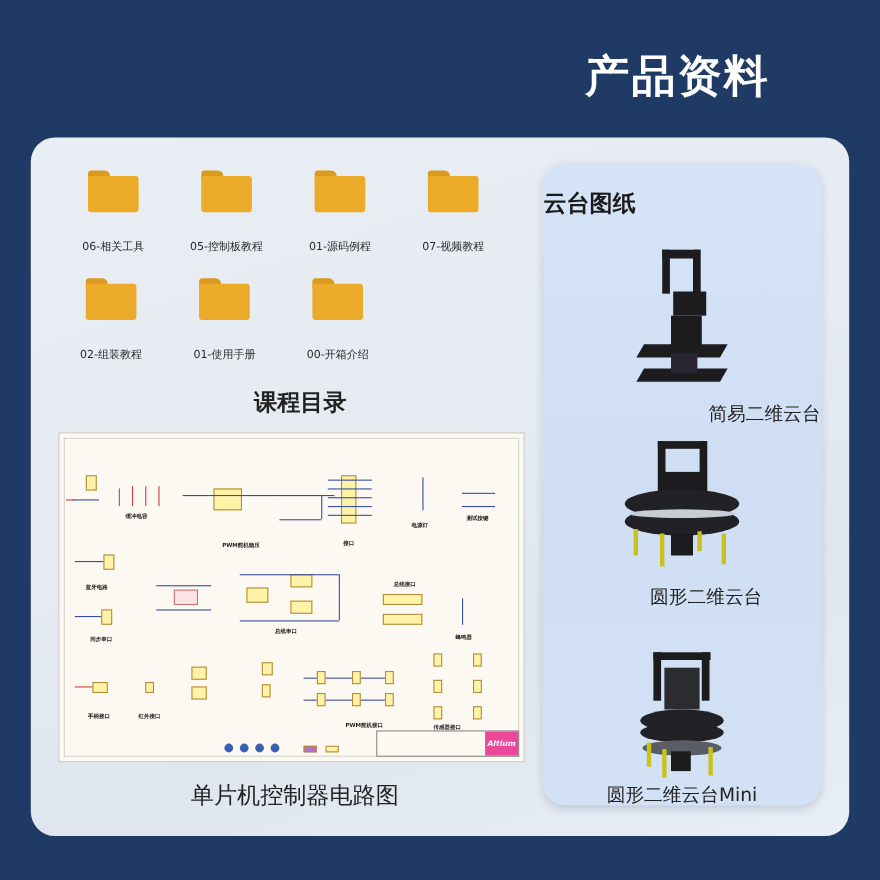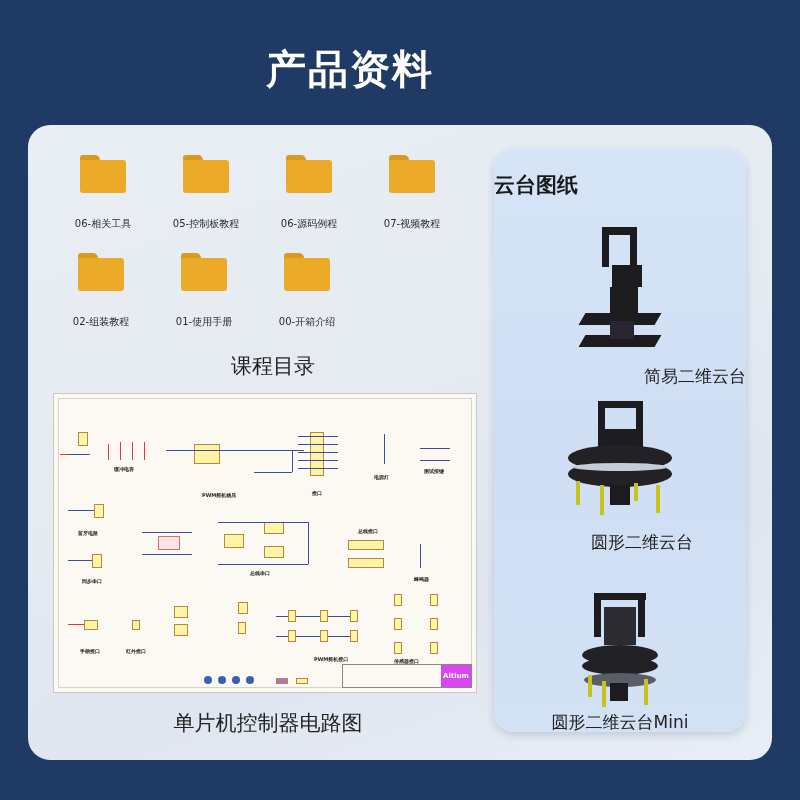--- a/index.html
+++ b/index.html
@@ -4,21 +4,21 @@
 <style>
   * { box-sizing: border-box; margin: 0; padding: 0; }
   html, body { width: 800px; height: 800px; overflow: hidden; }
   body {
     background: #1f3a64;
     font-family: "DejaVu Sans", "Liberation Sans", sans-serif;
     position: relative;
   }
   .page-title {
     position: absolute; top: 42px; left: 0; width: 700px;
-    text-align: center; color: #ffffff; font-size: 40px; font-weight: bold;
+    text-align: right; color: #ffffff; font-size: 40px; font-weight: bold;
     letter-spacing: 2px;
   }
   .main-panel {
     position: absolute; left: 28px; top: 125px; width: 744px; height: 635px;
     border-radius: 22px;
     background: linear-gradient(160deg, #e9edf4 0%, #e6ebf2 45%, #dfe6ef 70%, #e8eef6 100%);
   }
   
   .folder-grid { position: absolute; left: 30px; top: 30px; width: 430px; height: 190px; }
   .folder {
@@ -45,22 +45,22 @@
   .schematic .inner { position: absolute; left: 4px; top: 4px; right: 4px; bottom: 4px; border: 1px solid #d6d4cc; }
   .sch-label { position: absolute; font-size: 5px; font-weight: bold; color: #222; white-space: nowrap; }
   .chip { position: absolute; background: #fff3a8; border: 1px solid #b58a3a; }
   .wire { position: absolute; background: #3b4f9a; }
   .red { position: absolute; background: #d04040; }
   .titleblock {
     position: absolute; right: 4px; bottom: 4px; width: 130px; height: 24px;
     border: 1px solid #888; background: #fbf9f2;
   }
   .altium {
-    position: absolute; right: 0; top: 0; width: 30px; height: 22px; background: #d946ef;
-    color: #fff; font-size: 7px; font-weight: bold; 
+    position: absolute; right: 0; top: 0; width: 30px; height: 22px; background: #ec4899;
+    color: #fff; font-size: 7px; font-weight: bold; font-style: italic;
     display: flex; align-items: center; justify-content: center;
   }
   
   .gimbal-card {
     position: absolute; left: 466px; top: 24px; width: 252px; height: 583px;
     border-radius: 20px;
     background: linear-gradient(180deg, #d6e4f7 0%, #cfdef3 50%, #d3e1f5 100%);
     box-shadow: 0 3px 8px rgba(30,50,90,0.18);
   }
   .gimbal-title { position: absolute; top: 22px; width: 100%; text-align: left; font-size: 21px; font-weight: bold; color: #1a1a1a; }
@@ -91,21 +91,21 @@
           <div class="tab"></div>
           <div class="body"></div>
         </div>
       <div class="folder-label">05-控制板教程</div>
     </div>
     <div class="folder" style="left:206px;top:0;">
       <div class="folder-icon">
           <div class="tab"></div>
           <div class="body"></div>
         </div>
-      <div class="folder-label">06-源码例程</div>
+      <div class="folder-label">01-源码例程</div>
     </div>
     <div class="folder" style="left:309px;top:0;">
       <div class="folder-icon">
           <div class="tab"></div>
           <div class="body"></div>
         </div>
       <div class="folder-label">07-视频教程</div>
     </div>
     <div class="folder" style="left:-2px;top:98px;">
       <div class="folder-icon">
@@ -123,21 +123,21 @@
     </div>
     <div class="folder" style="left:204px;top:98px;">
       <div class="folder-icon">
           <div class="tab"></div>
           <div class="body"></div>
         </div>
       <div class="folder-label">00-开箱介绍</div>
     </div>
   </div>
 
-  <div class="section-caption" style="left:140px;top:227px;width:210px;">课程目录</div>
+  <div class="section-caption" style="left:140px;top:227px;width:210px;font-weight:bold;">课程目录</div>
 
   <div class="schematic">
     <div class="inner"></div>
 
     <div class="chip" style="left:24px;top:38px;width:10px;height:14px;"></div>
     <div class="wire" style="left:12px;top:60px;width:24px;height:1px;"></div>
     <div class="red" style="left:6px;top:60px;width:8px;height:1px;"></div>
     <div class="red" style="left:54px;top:50px;width:1px;height:16px;"></div>
     <div class="red" style="left:66px;top:48px;width:1px;height:18px;"></div>
     <div class="red" style="left:78px;top:48px;width:1px;height:18px;"></div>

